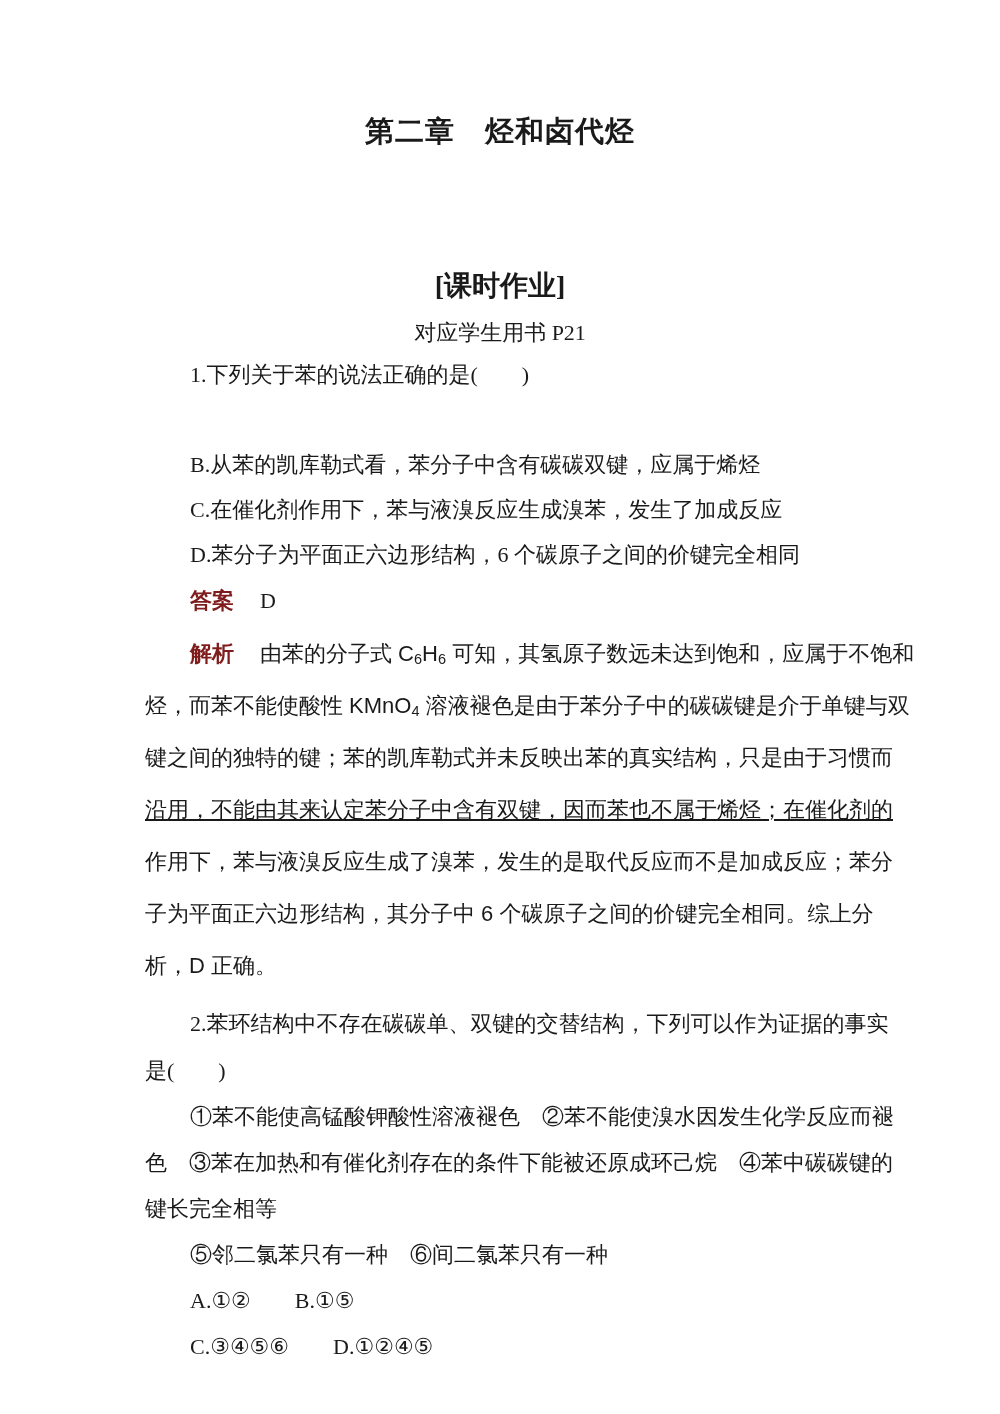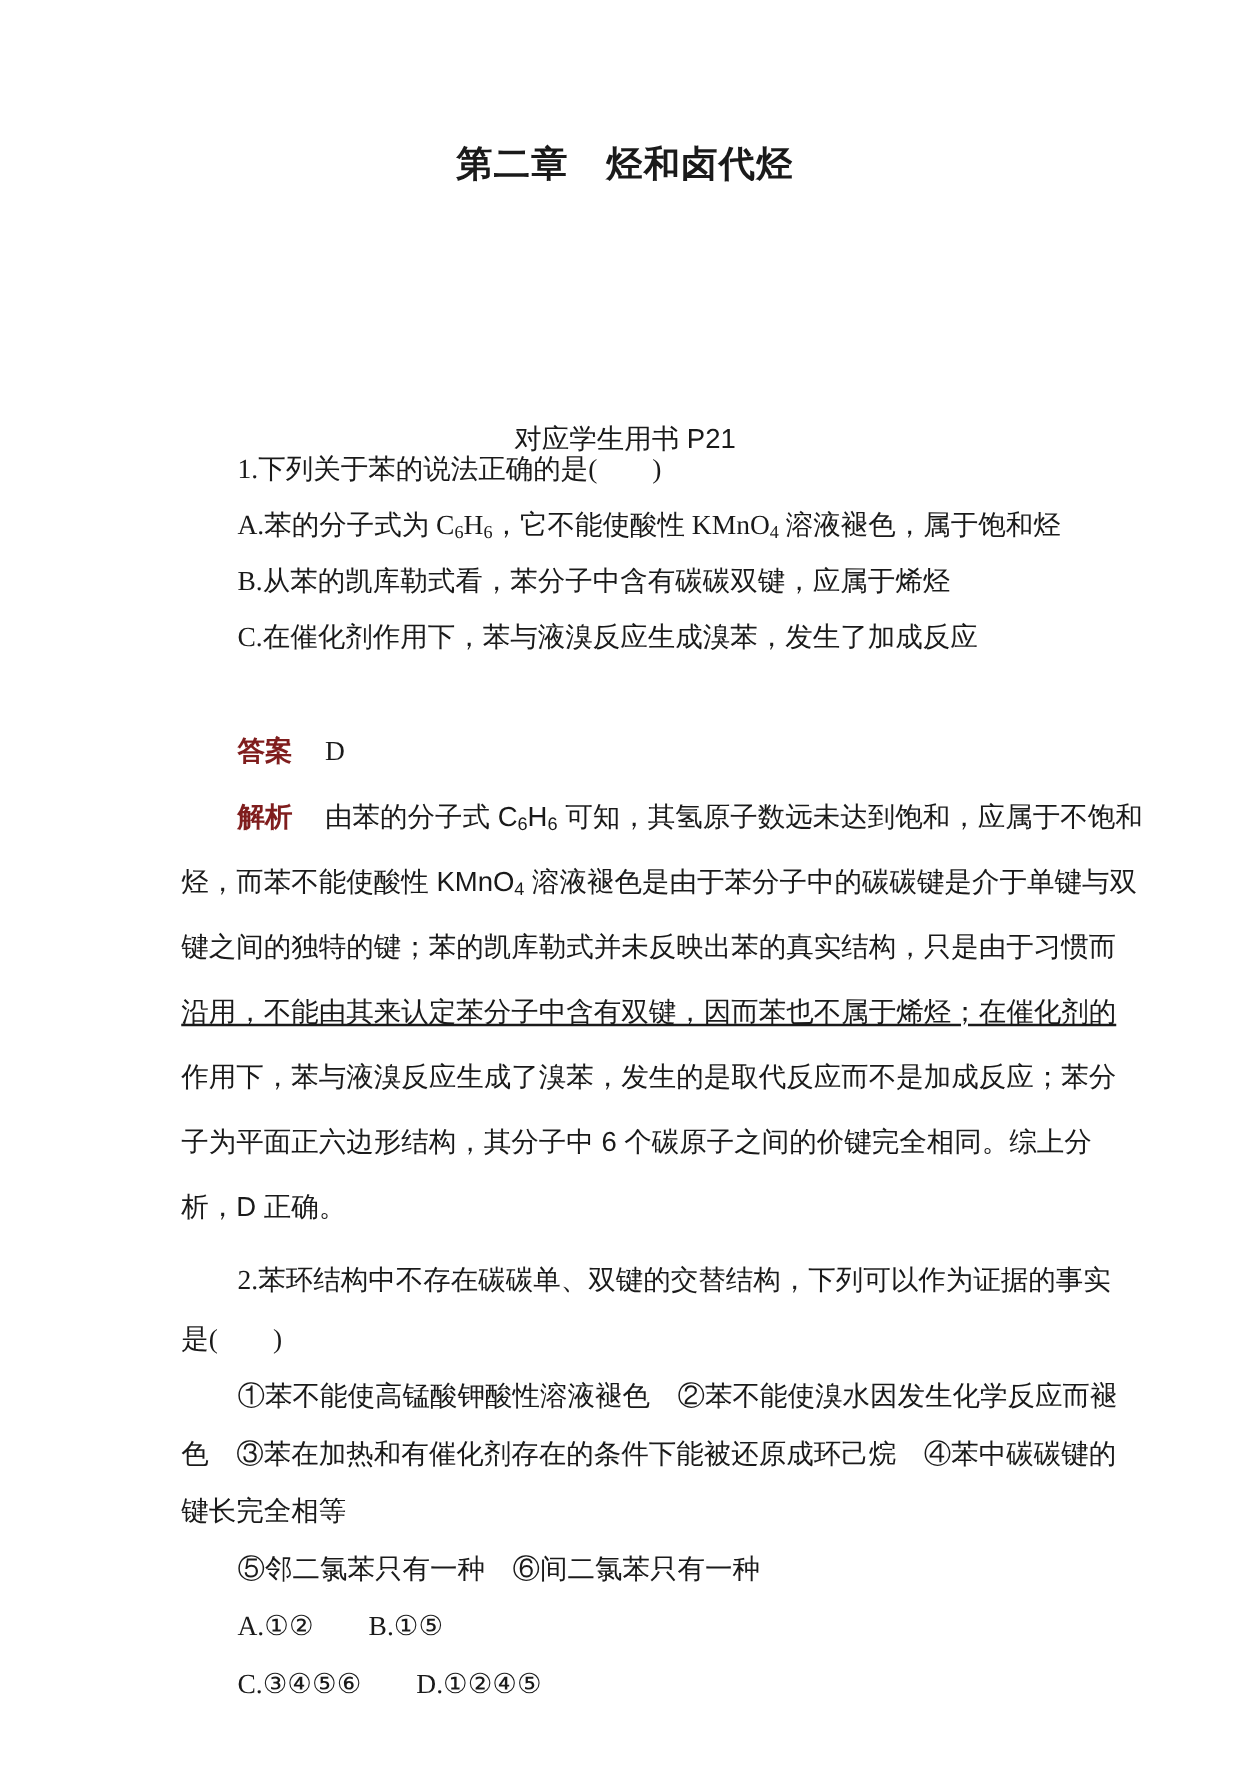--- a/index.html
+++ b/index.html
@@ -53,25 +53,25 @@
     top: 267px;
     width: 1000px;
     text-align: center;
     font-size: 28px;
     font-weight: bold;
     font-family: "Liberation Serif", "DejaVu Serif", serif;
   }
   .textbook-ref {
     position: absolute;
     left: 0;
-    top: 336px;
+    top: 318px;
     width: 1000px;
     text-align: center;
     font-size: 22px;
-    font-family: Liberation Sans, sans-serif;
+    font-family: Liberation Serif, serif;
   }
 
   
   .line {
     position: absolute;
     font-size: 22px;
     line-height: 1.0;
     white-space: pre;
     font-family: "Liberation Serif", "DejaVu Serif", serif;
   }
@@ -99,30 +99,31 @@
     line-height: 0;
   }
   .sp-lg { display:inline-block; width: 26px; }
 </style>
 </head>
 <body>
 
 <div class="page">
 
   <div class="chapter-title">第二章　烃和卤代烃</div>
+  <div class="worksheet-label">[课时作业]</div>
   <div class="textbook-ref">对应学生用书 P21</div>
 
   <div class="line q-line" style="top:364px;"><span>1.下列关于苯的说法正确的是(　　)</span></div>
 
-  <div class="line q-line" style="top:409px;">A.苯的分子式为 C<sub>6</sub>H<sub>6</sub>，它不能使酸性 KMnO<sub>4</sub> 溶液褪色，属于饱和烃</div>
 
   <div class="line q-line" style="top:454px;"><span>B.从苯的凯库勒式看，苯分子中含有碳碳双键，应属于烯烃</span></div>
 
   <div class="line q-line" style="top:499px;"><span>C.在催化剂作用下，苯与液溴反应生成溴苯，发生了加成反应</span></div>
 
+  <div class="line q-line" style="top:544px;"><span>D.苯分子为平面正六边形结构，6 个碳原子之间的价键完全相同</span></div>
 
   <div class="line q-line" style="top:590px;"><span class="tag-red">答案</span><span class="sp-lg"></span><span>D</span></div>
 
   <div class="line q-line sans" style="top:643px;"><span class="tag-red">解析</span><span class="sp-lg"></span>由苯的分子式 C<sub>6</sub>H<sub>6</sub> 可知，其氢原子数远未达到饱和，应属于不饱和</div>
 
   <div class="line q-cont sans" style="top:695px;">烃，而苯不能使酸性 KMnO<sub>4</sub> 溶液褪色是由于苯分子中的碳碳键是介于单键与双</div>
 
   <div class="line q-cont sans" style="top:747px;"><span>键之间的独特的键；苯的凯库勒式并未反映出苯的真实结构，只是由于习惯而</span></div>
 
   <div class="line q-cont sans" style="top:799px;text-decoration:underline;"><span>沿用，不能由其来认定苯分子中含有双键，因而苯也不属于烯烃；在催化剂的</span></div>

